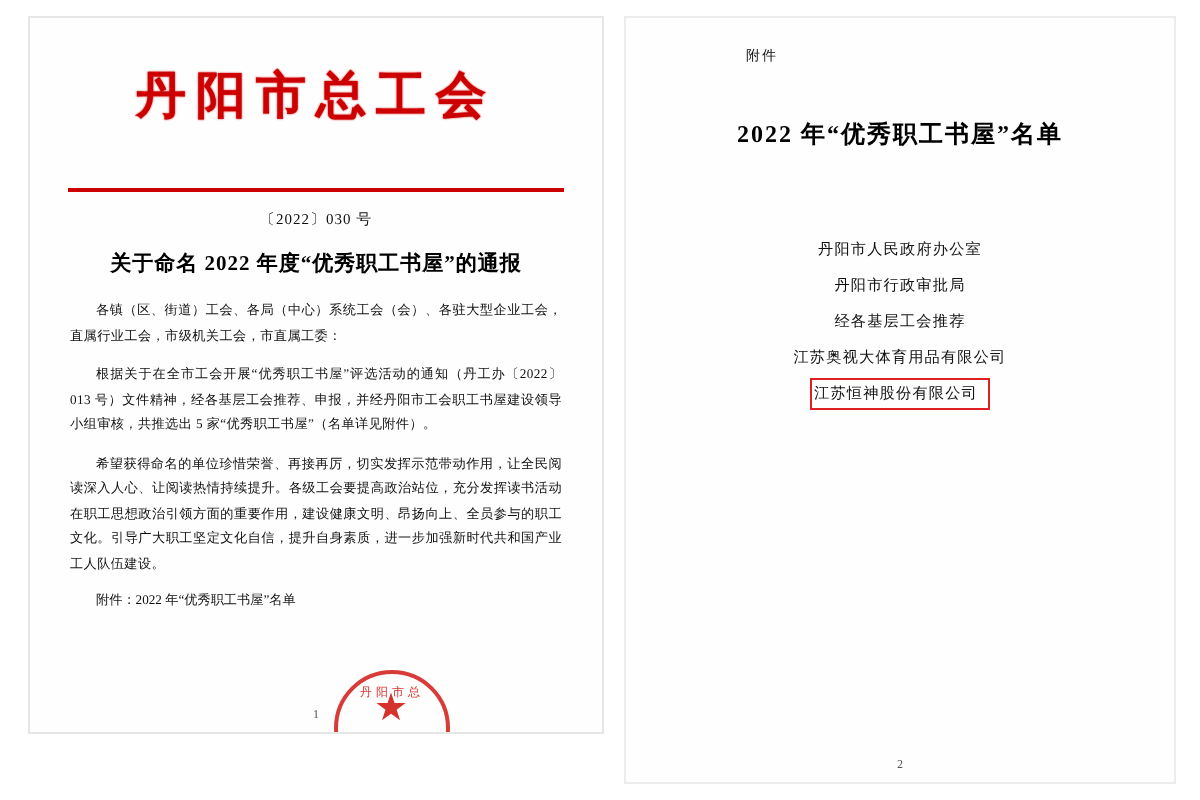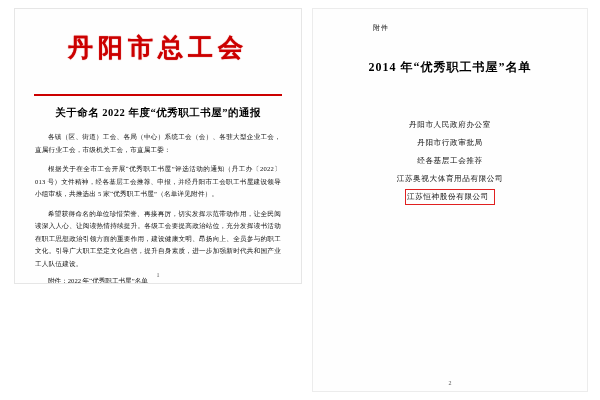--- a/index.html
+++ b/index.html
@@ -19,21 +19,21 @@
     height: 400px;
     background: #ffffff;
   }
 
   
   .doc-left {
     position: absolute;
     left: 14px;
     top: 8px;
     width: 288px;
-    height: 276px;
+    height: 359px;
     background: #fefefe;
     border: 1px solid #e6e6e6;
     box-sizing: border-box;
     overflow: hidden;
   }
   .letterhead {
     text-align: center;
     color: #cc0000;
     font-family: "DejaVu Serif", serif;
     font-weight: bold;
@@ -201,20 +201,21 @@
   }
 </style>
 </head>
 <body>
 
 <div class="page">
 
   <div class="doc-left">
     <div class="letterhead">丹阳市总工会</div>
     <div class="red-rule"></div>
+    <div class="doc-number">〔2022〕030 号</div>
     <div class="doc-title">关于命名 2022 年度“优秀职工书屋”的通报</div>
 
     <div class="body-text">
       <p>各镇（区、街道）工会、各局（中心）系统工会（会）、各驻大型企业工会，直属行业工会，市级机关工会，市直属工委：</p>
       <p>根据关于在全市工会开展“优秀职工书屋”评选活动的通知（丹工办〔2022〕013 号）文件精神，经各基层工会推荐、申报，并经丹阳市工会职工书屋建设领导小组审核，共推选出 5 家“优秀职工书屋”（名单详见附件）。</p>
       <p>希望获得命名的单位珍惜荣誉、再接再厉，切实发挥示范带动作用，让全民阅读深入人心、让阅读热情持续提升。各级工会要提高政治站位，充分发挥读书活动在职工思想政治引领方面的重要作用，建设健康文明、昂扬向上、全员参与的职工文化。引导广大职工坚定文化自信，提升自身素质，进一步加强新时代共和国产业工人队伍建设。</p>
     </div>
 
     <div class="attach-line">附件：2022 年“优秀职工书屋”名单</div>
 
@@ -225,21 +226,21 @@
           <span>★</span>
         </div>
       <div class="arc-bottom">2022 年 7 月 20 日</div>
     </div>
 
     <div class="page-num-left">1</div>
   </div>
 
   <div class="doc-right">
     <div class="attach-label">附件</div>
-    <div class="list-title">2014 年“优秀职工书屋”名单</div>
+    <div class="list-title">2022 年“优秀职工书屋”名单</div>
 
     <ul class="name-list">
       <li><span>丹阳市人民政府办公室</span></li>
       <li><span>丹阳市行政审批局</span></li>
       <li><span>经各基层工会推荐</span></li>
       <li><span>江苏奥视大体育用品有限公司</span></li>
       <li class="highlighted"><span class="box">江苏恒神股份有限公司</span></li>
     </ul>
 
     <div class="page-num-right">2</div>

